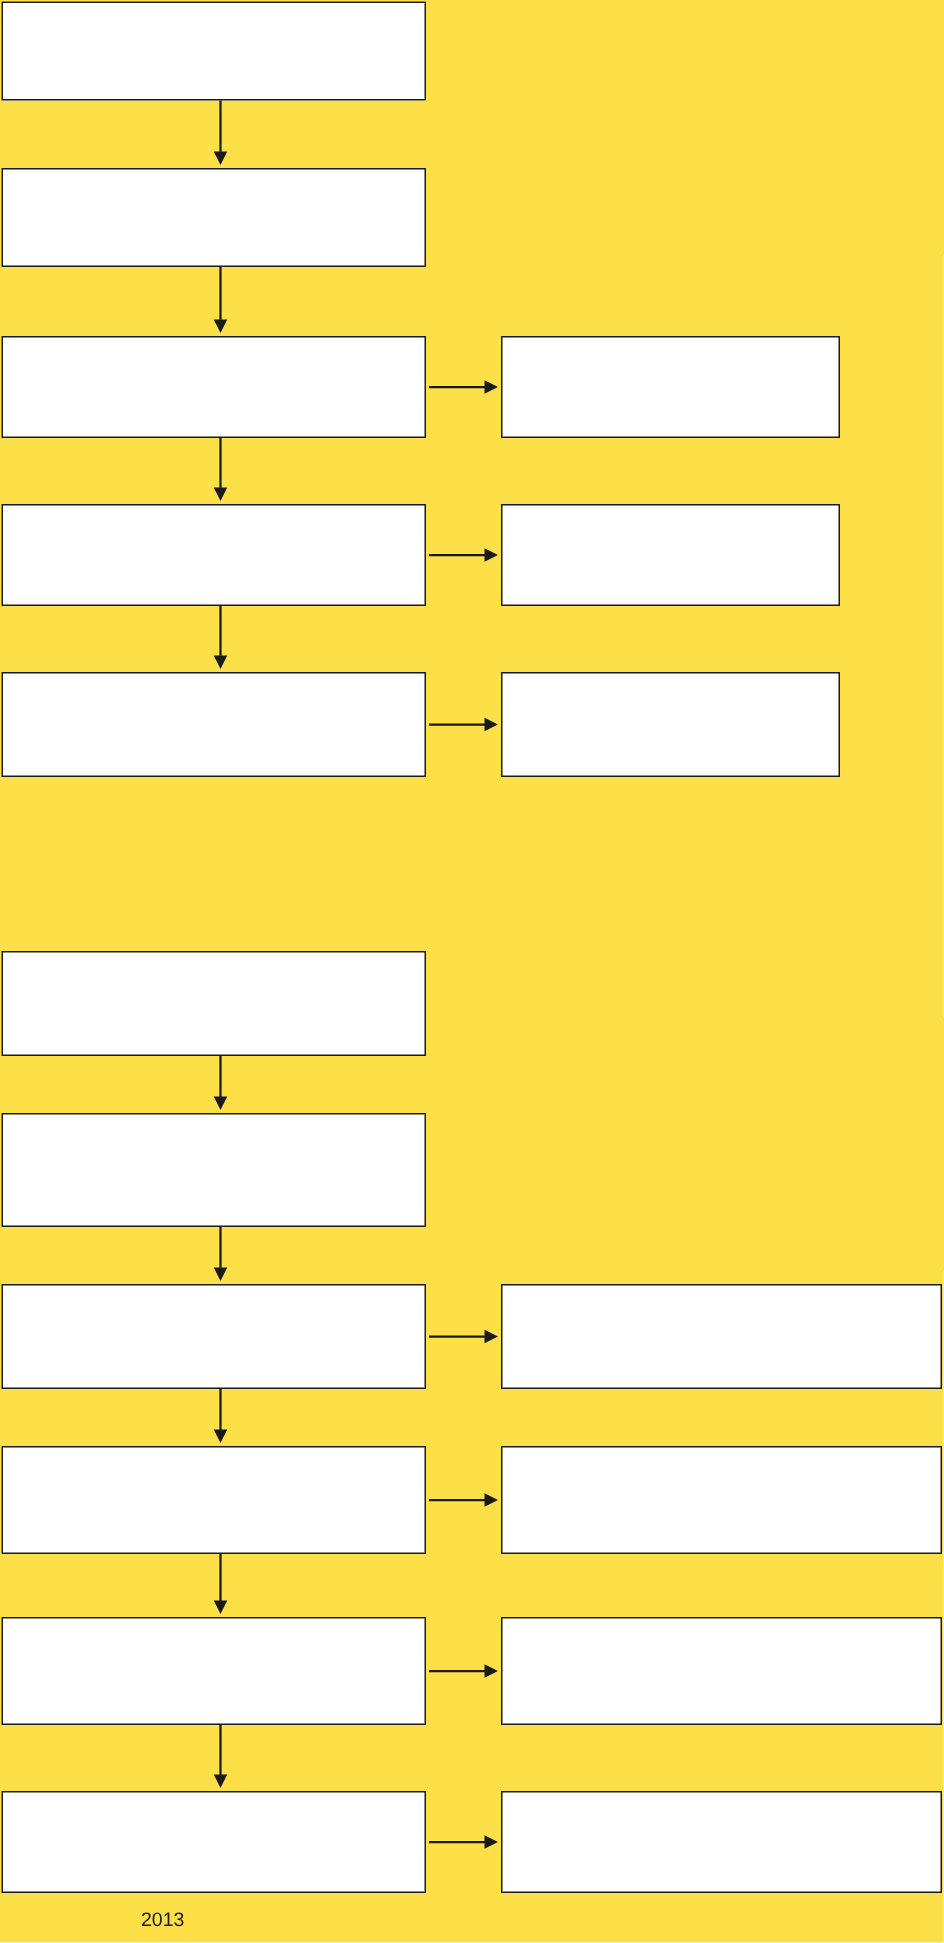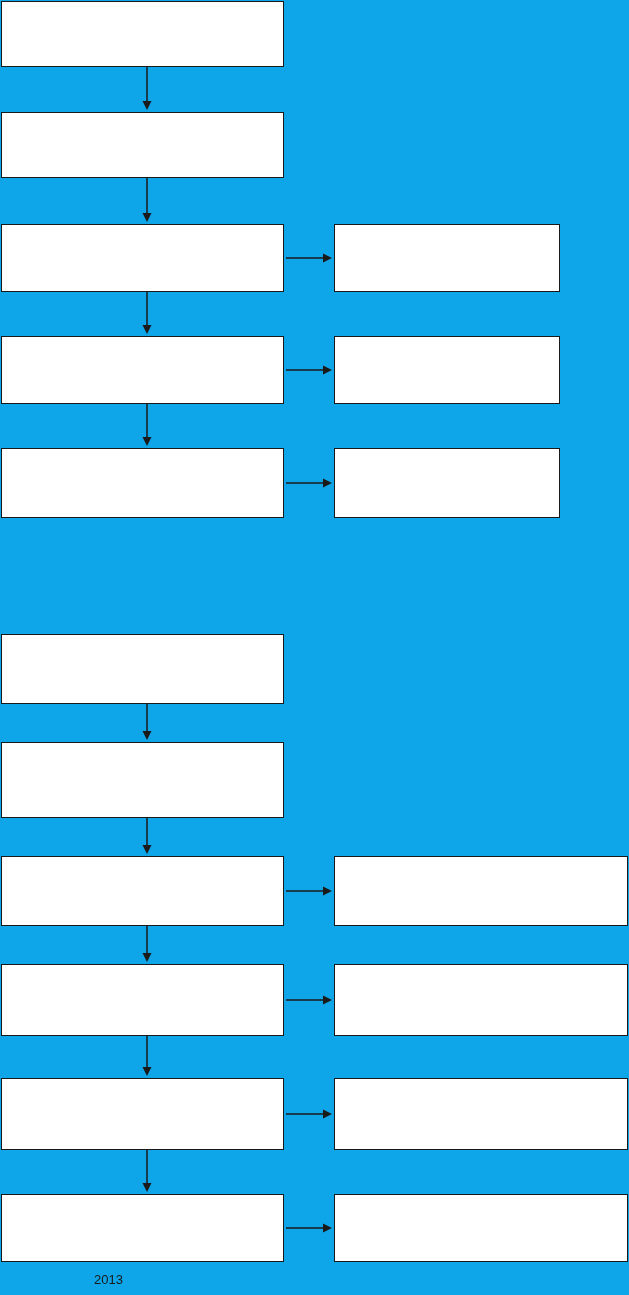--- a/index.html
+++ b/index.html
@@ -7,21 +7,21 @@
     padding: 0;
     background: #ffffff;
   }
   body {
     font-family: "Liberation Sans", sans-serif;
   }
   #page {
     position: relative;
     width: 629px;
     height: 1295px;
-    background: #0ea5e9;
+    background: #fde047;
     overflow: hidden;
   }
   .node {
     position: absolute;
     box-sizing: border-box;
     border: 1.4px solid #1a1a1a;
     background: #ffffff;
     display: flex;
     align-items: center;
     justify-content: center;

